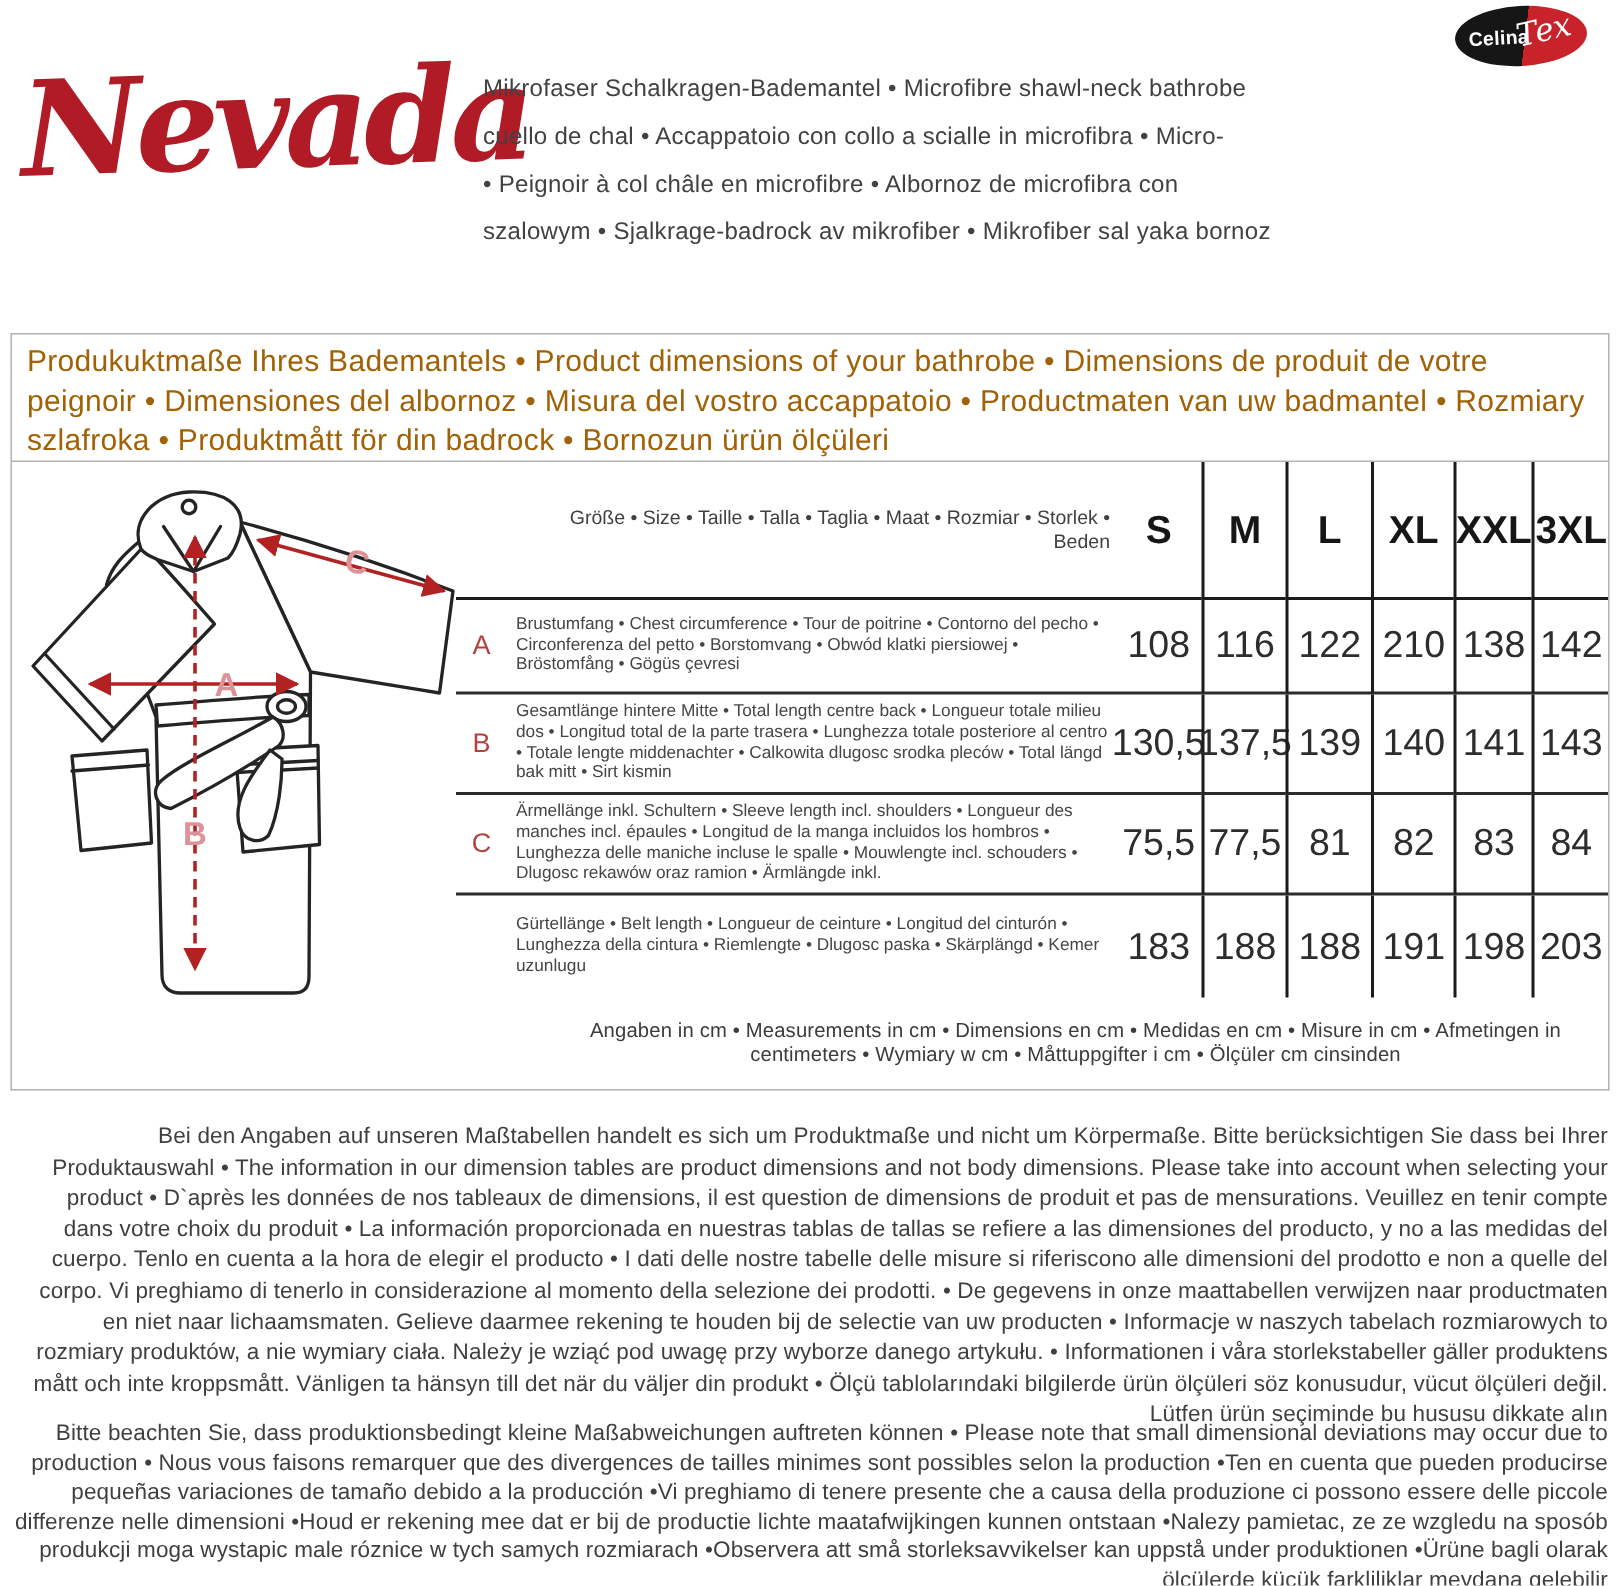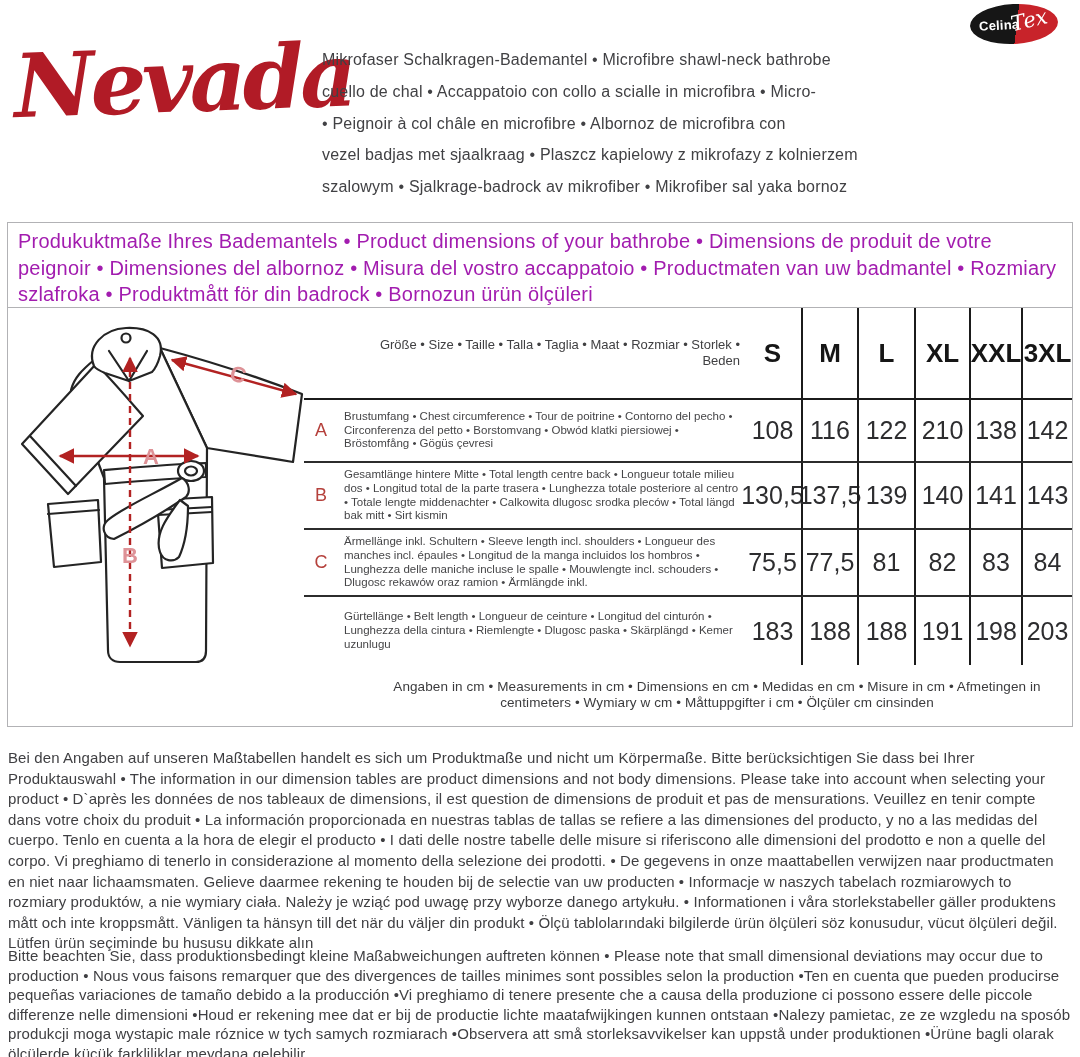--- a/index.html
+++ b/index.html
@@ -24,21 +24,21 @@
             font-family:"DejaVu Serif", serif; font-style:italic;
             font-size:21px; transform:rotate(-10deg); }
 
   
   .title { left:322px; top:44px; width:756px; font-size:16px; line-height:31.8px;
            color:#414144; letter-spacing:0.2px; }
   .title div { white-space:nowrap; }
 
   
   .banner { left:7px; top:222px; width:1066px; height:86px;
-            border:1px solid #b2b2b5; color:#a21caf; font-size:20px;
+            border:1px solid #b2b2b5; color:#a16207; font-size:20px;
             line-height:26.5px; padding:5px 10px; letter-spacing:0.2px; }
 
   
   .section { left:7px; top:308px; width:1066px; height:419px;
              border-left:1px solid #b2b2b5; border-right:1px solid #b2b2b5;
              border-bottom:1px solid #b2b2b5; }
 
   .robe { position:absolute; left:2px; top:6px; }
 
   .size-grid { position:absolute; left:296px; top:0; width:768px;
@@ -52,39 +52,38 @@
   .letter { justify-content:center; color:#b5413c; font-size:18px; }
   .lbl { font-size:11.5px; line-height:13.8px; color:#454547; padding:2px 4px 2px 6px; }
   .hdr-lbl { font-size:13px; line-height:16px; color:#404042; }
   .size { justify-content:center; font-size:26px; font-weight:700; color:#161616; }
   .val { justify-content:center; font-size:25px; color:#2d2d2f; }
 
   .units { position:absolute; right:10px; top:371px; width:690px; text-align:center;
            font-size:13.5px; line-height:16px; color:#3b3b3d; letter-spacing:0.1px; }
 
   .note { left:8px; width:1064px; font-size:15px; color:#3f3f42;
-          letter-spacing:0.1px; text-align:left; }
+          letter-spacing:0.1px; text-align:right; }
   .note1 { top:748px; line-height:20.6px; }
   .note2 { top:946px; line-height:19.6px; }
 </style>
 </head>
 <body>
 
 <div class="abs nevada">Nevada</div>
 
 <div class="abs ctlogo">
   <span class="celina">Celina</span>
   <span class="tex">Tex</span>
 </div>
 
 <div class="abs title">
   <div>Mikrofaser Schalkragen-Bademantel • Microfibre shawl-neck bathrobe</div>
   <div>cuello de chal • Accappatoio con collo a scialle in microfibra • Micro-</div>
   <div>• Peignoir à col châle en microfibre • Albornoz de microfibra con</div>
-  <div>vezel badjas met sjaalkraag • Plaszcz kapielowy z mikrofazy z kolnierzem</div>
   <div>szalowym • Sjalkrage-badrock av mikrofiber • Mikrofiber sal yaka bornoz</div>
 </div>
 
 <div class="abs banner">Produkuktmaße Ihres Bademantels • Product dimensions of your bathrobe • Dimensions de produit de votre peignoir • Dimensiones del albornoz • Misura del vostro accappatoio • Productmaten van uw badmantel • Rozmiary szlafroka • Produktmått för din badrock • Bornozun ürün ölçüleri</div>
 
 <div class="abs section">
 
   <svg class="robe" viewBox="0 0 320 372" width="320" height="372">
     <defs>
       <marker id="arr" viewBox="0 0 10 10" refX="9" refY="5" markerWidth="6.5" markerHeight="6.5" orient="auto-start-reverse">

